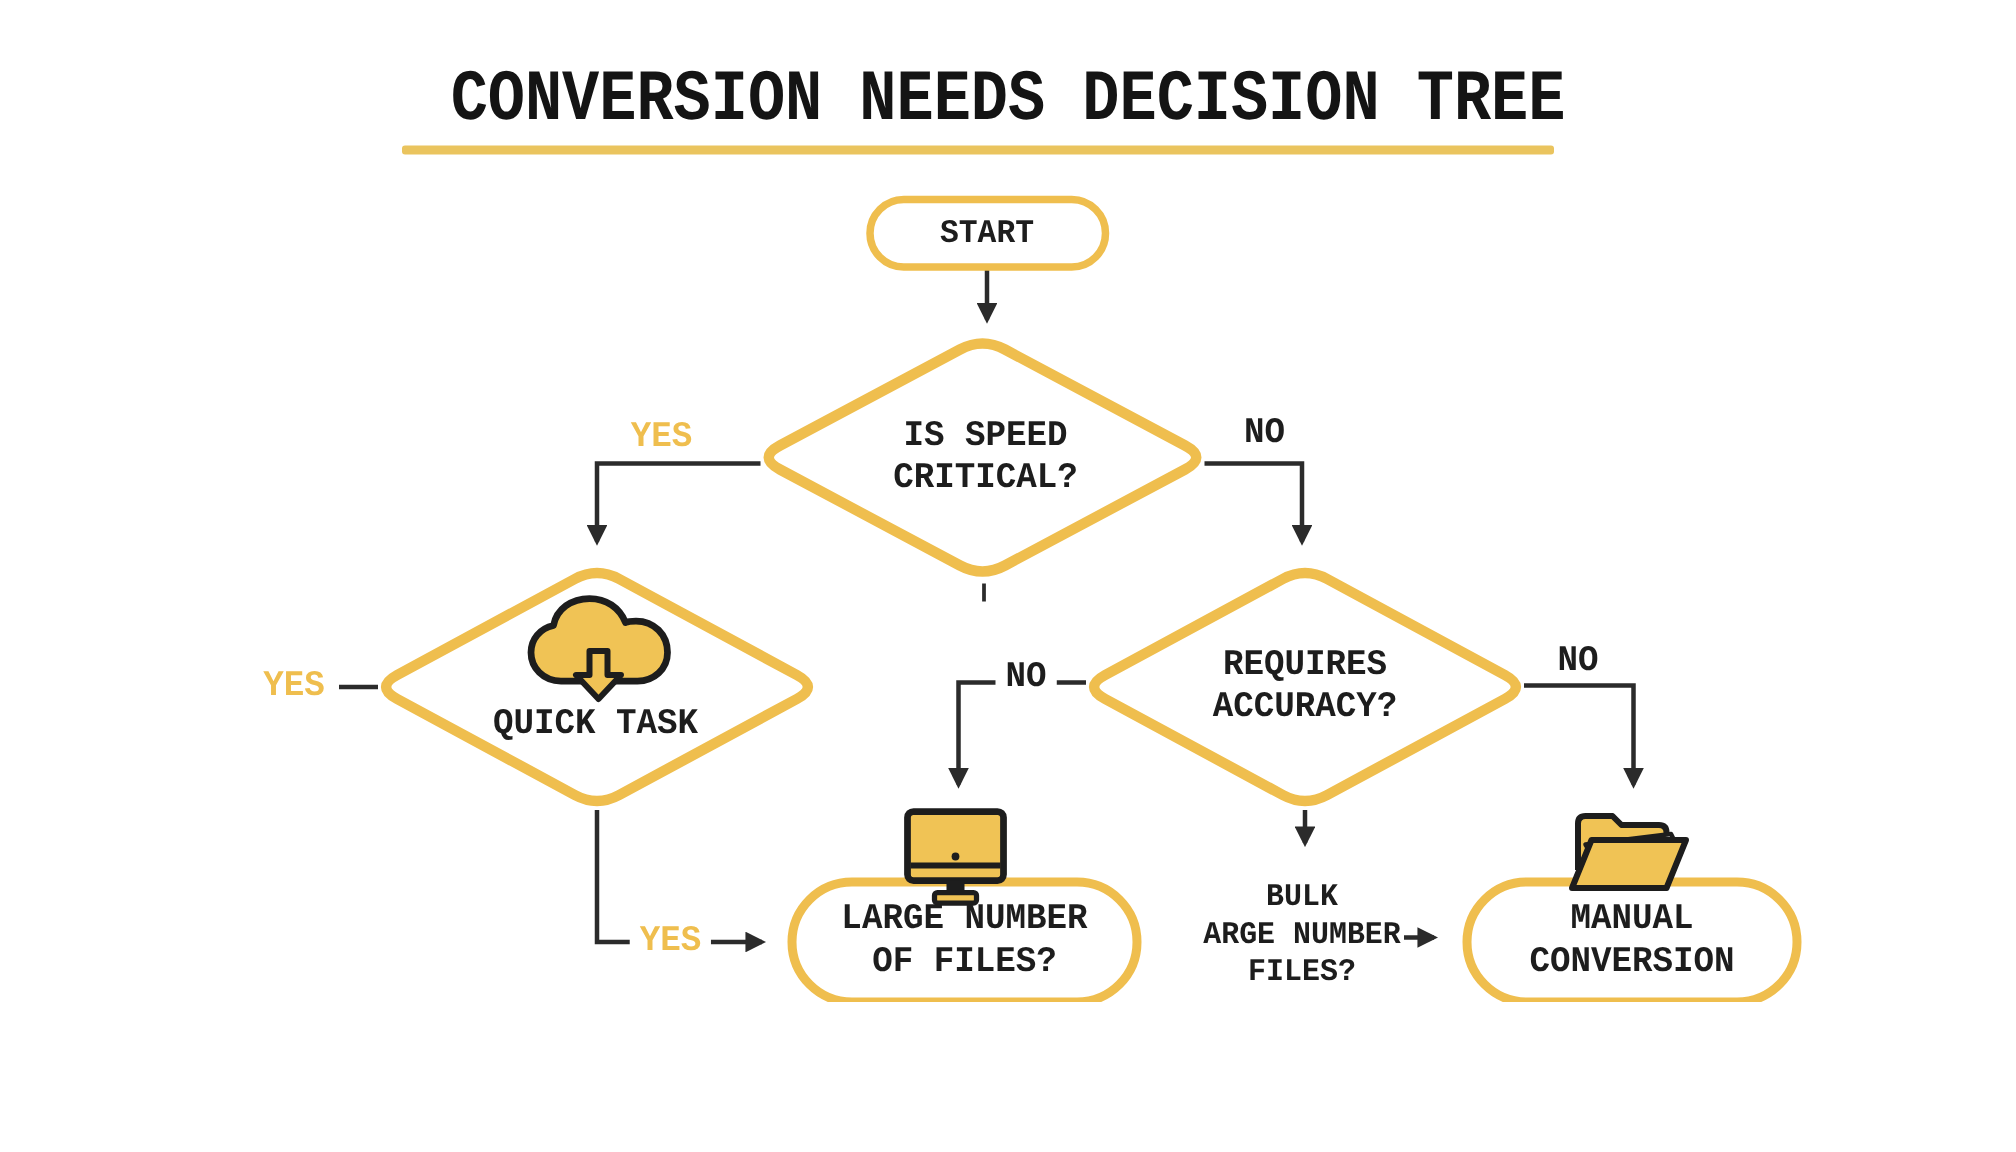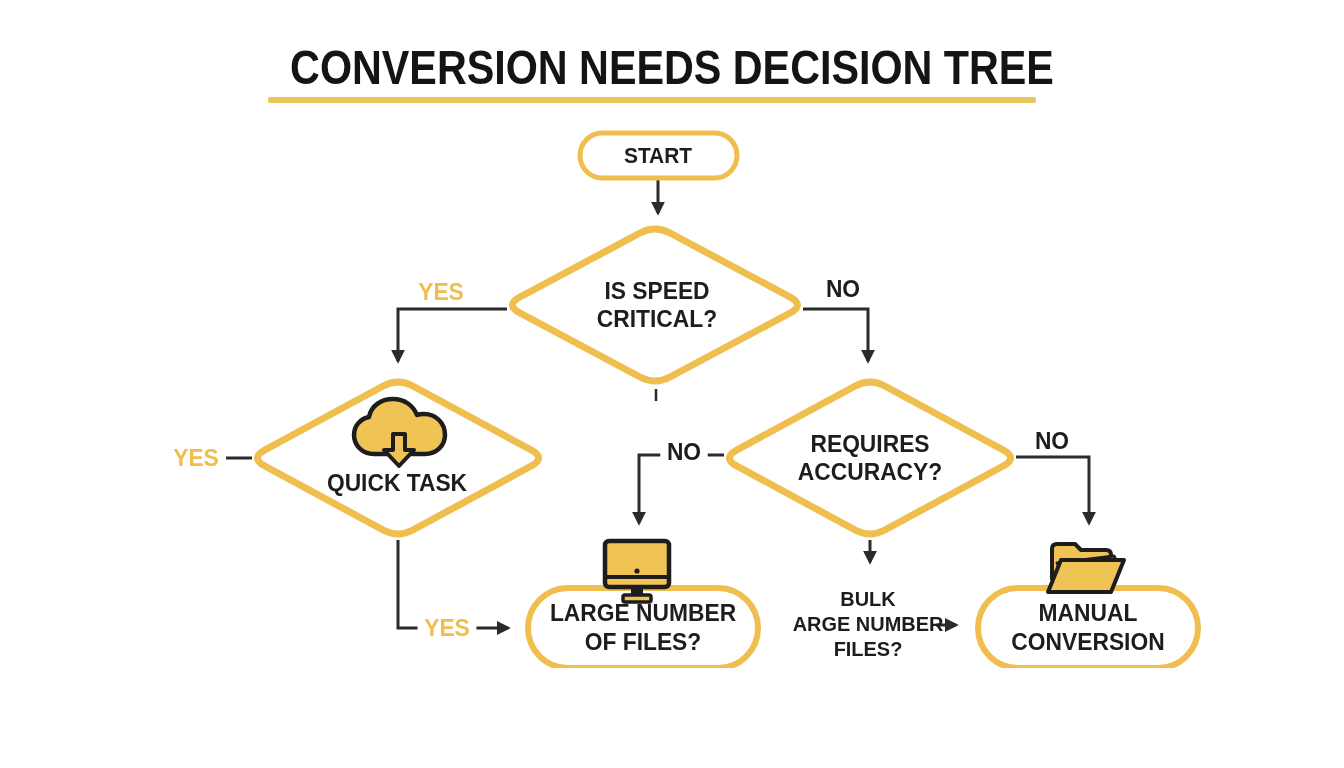--- a/index.html
+++ b/index.html
@@ -1,19 +1,19 @@
 <!DOCTYPE html>
 <html><head>
 <meta charset="utf-8">
 <style>
   * { margin:0; padding:0; box-sizing:border-box; }
   html,body { background:#ffffff; }
   .canvas {
     position:relative; width:1344px; height:668px; background:#ffffff;
-    font-family:Liberation Sans, sans-serif; overflow:hidden;
+    font-family:Liberation Mono, monospace; overflow:hidden;
   }
   .svg-layer { position:absolute; left:0; top:0; width:1344px; height:768px; }
 
   .page-title {
     position:absolute; left:50%; top:40px; transform:translateX(-50%) scaleX(0.86);
     font-size:48px; font-weight:800; color:#141414; letter-spacing:0px; white-space:nowrap;
   }
   .title-underline {
     position:absolute; left:268px; top:97px; width:768px; height:6px;
     background:#EAC45E; border-radius:2px;

